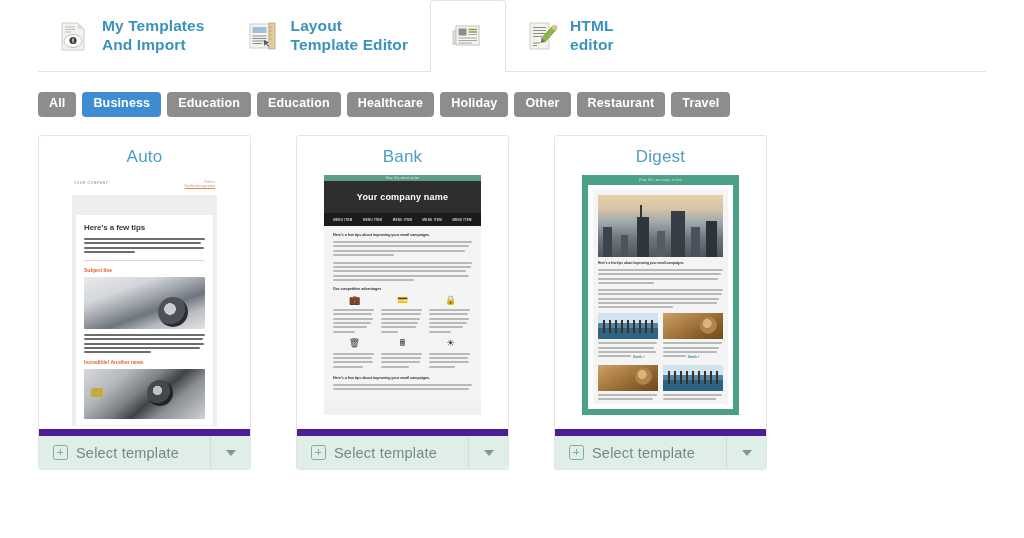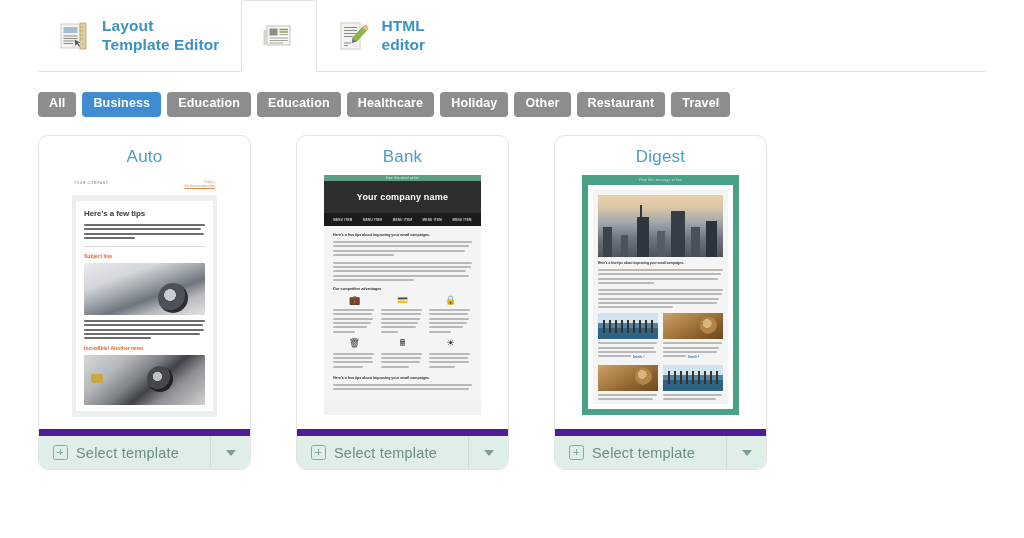--- a/index.html
+++ b/index.html
@@ -66,21 +66,21 @@
 
   
   .cards {
     position: absolute; left: 38px; top: 135px;
     display: flex; gap: 45px;
   }
   .card {
     width: 213px; height: 335px;
     background: #ffffff;
     border: 1px solid #e4e4e4;
-    border-radius: 10px;
+    border-radius: 3px;
     display: flex; flex-direction: column;
     align-items: center;
     overflow: hidden;
     position: relative;
   }
   .card-title {
     font-size: 17px; color: #4f9dc4; font-weight: normal;
     margin-top: 11px; margin-bottom: 8px;
     letter-spacing: .2px;
   }
@@ -129,21 +129,21 @@
   
   .tl { background:#b9b9b9; height:2px; border-radius:1px; margin-bottom:2.3px; }
   .tl.d { background:#6d6d6d; }
   .tl.w { background:#d8d8d8; }
 
   
   .auto-prev { width:157px; height:240px; background:#ffffff; position:relative; }
   .auto-head { height:18px; padding: 6px 8px 0 8px; display:flex; justify-content:space-between; }
   .auto-brand { font-size:3.2px; letter-spacing:.7px; color:#8fa8ab; font-weight:bold; }
   .auto-link { text-align:right; }
-  .auto-body { margin: 2px 6px 0 6px; background:#eceef0; padding:6px 4px; min-height:214px; }
+  .auto-body { margin: 2px 6px 0 6px; background:#eceef0; padding:20px 4px; min-height:214px; }
   .auto-inner { background:#ffffff; padding:8px 8px 6px 8px; }
   .auto-h1 { font-size:8px; font-weight:bold; color:#3b3b3b; margin-bottom:6px; letter-spacing:-.1px;}
   .auto-sub { font-size:5px; font-weight:bold; color:#e4662a; margin:6px 0 4px 0;}
   .auto-img { width:100%; height:52px; border-radius:1px;
     background: linear-gradient(160deg,#e9eaec 0%,#d3d6da 28%,#9fa5ab 46%,#6f757c 62%,#b9bcc0 78%,#e2e4e6 100%);
     position:relative; overflow:hidden; margin-bottom:5px; }
   .auto-img::after{ content:""; position:absolute; right:14%; bottom:2px; width:30px;height:30px;
     border-radius:50%; background:radial-gradient(circle at 40% 40%, #c9ccd0 0 22%, #4e5258 24% 58%, #2b2e31 60% 100%); }
   .auto-img2 { width:100%; height:50px; border-radius:1px;
     background: linear-gradient(140deg,#d6d8da 0%,#b5b8bb 26%,#7d8287 45%,#3f4347 58%,#8b8f93 72%,#cfd1d3 100%);
@@ -195,20 +195,38 @@
     background: radial-gradient(circle at 42% 38%, #d9b57e 0 30%, #b0854a 32% 70%, #8a6333 72% 100%);}
   .dig-link { color:#3b7fa8; font-size:2.8px; font-weight:bold;}
 </style>
 </head>
 <body>
 
 <div class="page">
 
   <div class="tabstrip">
 
+    <div class="tab">
+      <span class="tab-icon">
+        <svg viewBox="0 0 34 34" width="34" height="34">
+          <path d="M6 4h16l6 6v21H6z" fill="#f3f2ee" stroke="#cfcdc4" stroke-width="1"></path>
+          <path d="M22 4l6 6h-6z" fill="#dedbd2"></path>
+          <g stroke="#b9b7ae" stroke-width="0.9">
+            <line x1="9" y1="8" x2="19" y2="8"></line>
+              <line x1="9" y1="10.5" x2="19" y2="10.5"></line>
+            <line x1="9" y1="13" x2="15" y2="13"></line>
+          </g>
+          <ellipse cx="17" cy="22" rx="9" ry="6.5" fill="#ffffff" stroke="#b9b7ae" stroke-width="0.9"></ellipse>
+          <circle cx="17" cy="21.5" r="3.6" fill="#3e3e3e"></circle>
+          <path d="M17 19.6v3.8" stroke="#ffffff" stroke-width="1.2"></path>
+        </svg>
+      </span>
+      <span class="tab-label">My Templates
+And Import</span>
+    </div>
 
     <div class="tab">
       <span class="tab-icon">
         <svg viewBox="0 0 34 34" width="34" height="34">
           <rect x="5" y="5" width="19" height="24" fill="#f4f3ef" stroke="#cfcdc4" stroke-width="1"></rect>
           <rect x="7.5" y="8" width="14" height="6" fill="#9fbfd8"></rect>
           <g stroke="#8a8a84" stroke-width="1">
             <line x1="7.5" y1="17" x2="21.5" y2="17"></line>
               <line x1="7.5" y1="19.5" x2="21.5" y2="19.5"></line>
             <line x1="7.5" y1="22" x2="21.5" y2="22"></line>

